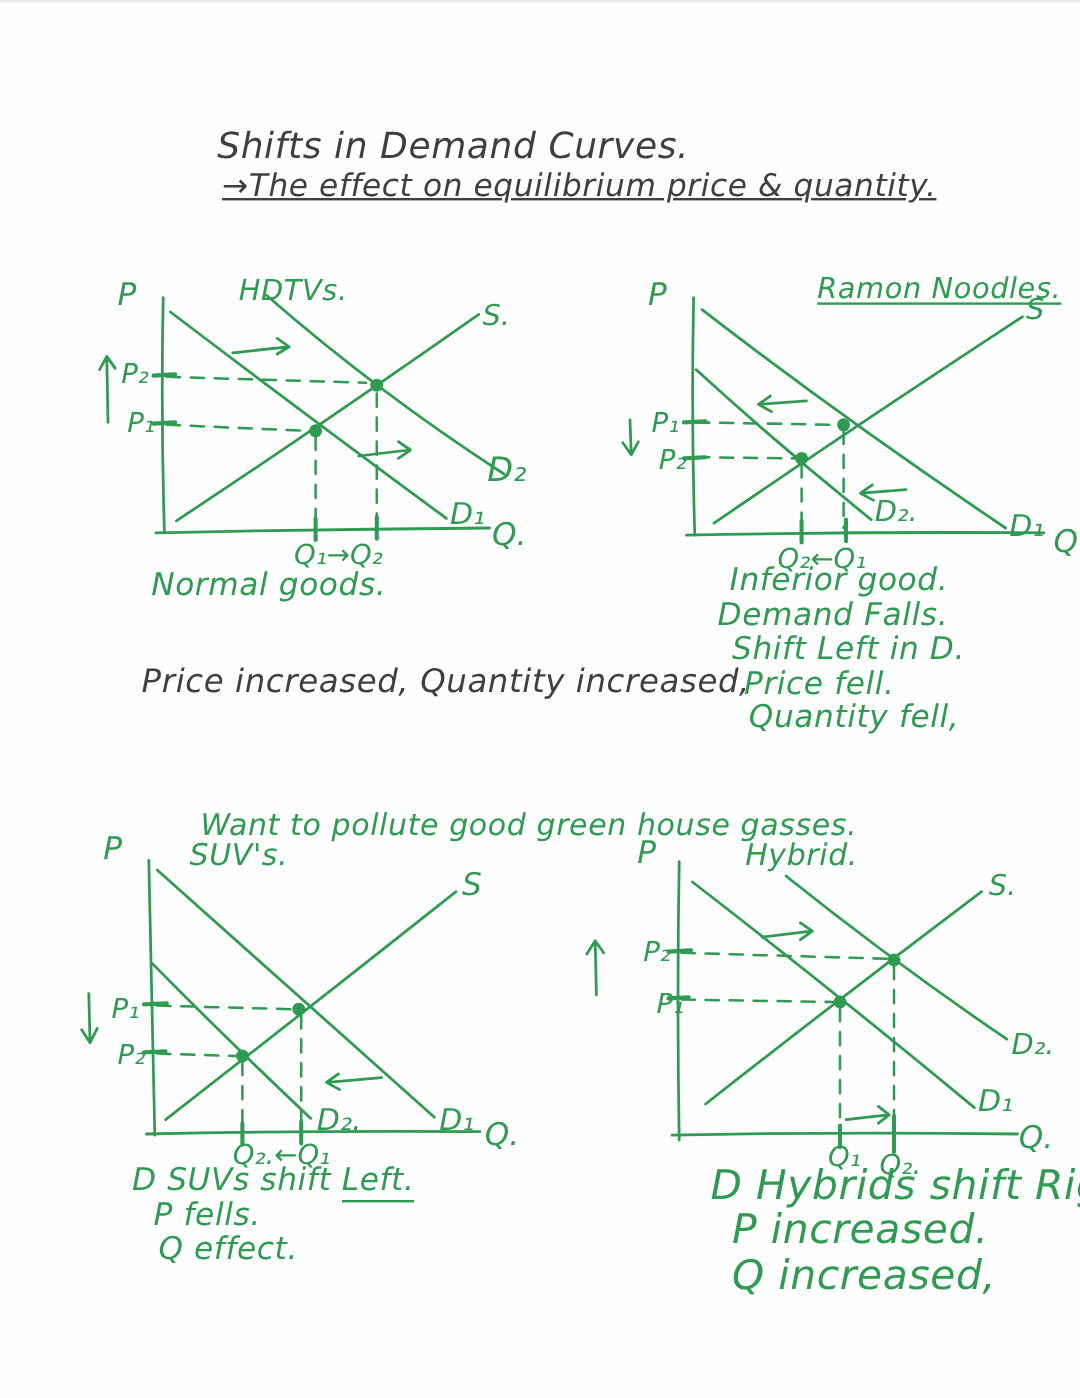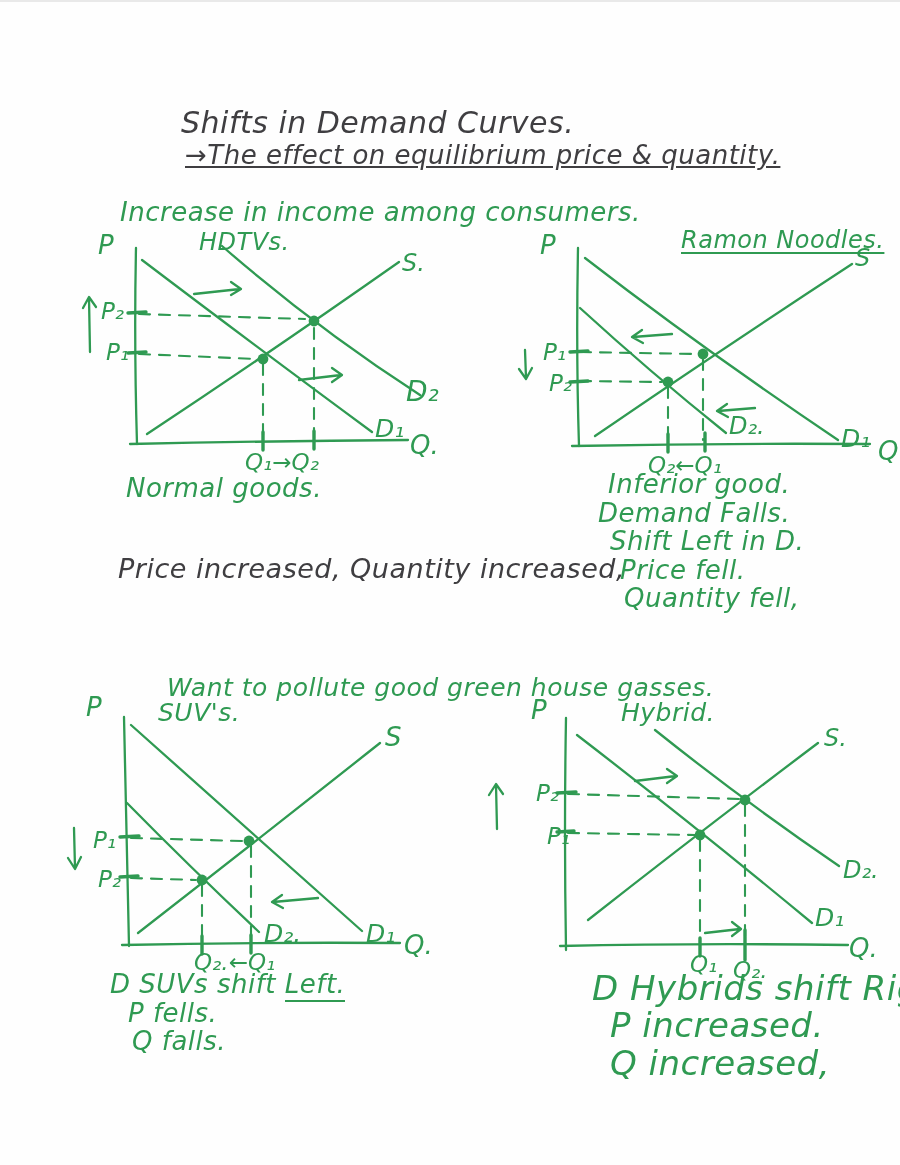--- a/index.html
+++ b/index.html
@@ -18,21 +18,20 @@
   .notes-col div{white-space:nowrap;}
 </style>
 </head>
 <body>
 
 <div class="page">
 
   <div class="hw dark" style="left:181px;top:104px;font-size:30px;">Shifts in Demand Curves.</div>
   <div class="hw dark" style="left:185px;top:139px;font-size:26px;text-decoration:underline;">→The effect on equilibrium price &amp; quantity.</div>
 
-  <div class="hw green" style="left:120px;top:196px;font-size:26px;">Increase in income among consumers.</div>
 
   <div class="hw green" style="left:199px;top:227px;font-size:24px;">HDTVs.</div>
   <div class="hw green tu" style="left:681px;top:225px;font-size:24px;text-align:right;">Ramon Noodles.</div>
   <div class="hw green" style="left:158px;top:697px;font-size:25px;">SUV's.</div>
   <div class="hw green" style="left:621px;top:697px;font-size:25px;">Hybrid.</div>
 
   <svg class="diag" style="left:70px;top:222px;" width="392" height="258" viewBox="70 222 392 258">
     <path class="ln" d="M136,246 Q134,340 137,442"></path>
     <path class="ln" d="M130,442 Q270,439 408,438"></path>
     <path class="ln" d="M147,432 Q268,352 399,260"></path>
@@ -151,21 +150,21 @@
     <text x="843" y="876" font-size="24">D₂.</text>
     <text x="536" y="799" font-size="23">P₂</text>
     <text x="547" y="842" font-size="23">P₁</text>
     <text x="690" y="970" font-size="23">Q₁</text>
     <text x="733" y="976" font-size="23">Q₂.</text>
   </svg>
 
   <div class="hw green notes-col" style="left:110px;top:968px;font-size:26px;line-height:1.1;">
     <div><span>D SUVs shift </span><span class="u">Left.</span></div>
     <div style="padding-left:18px;">P fells.</div>
-    <div style="padding-left:22px;">Q falls.</div>
+    <div style="padding-left:22px;">Q effect.</div>
   </div>
 
   <div class="hw green notes-col" style="left:592px;top:968px;font-size:34px;line-height:1.1;">
     <div>D Hybrids shift Right</div>
     <div style="padding-left:18px;">P increased.</div>
     <div style="padding-left:18px;">Q increased,</div>
   </div>
 
 </div>
 

